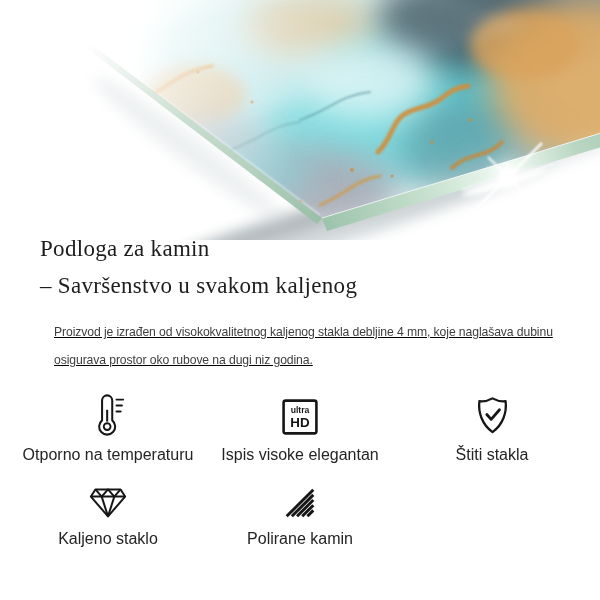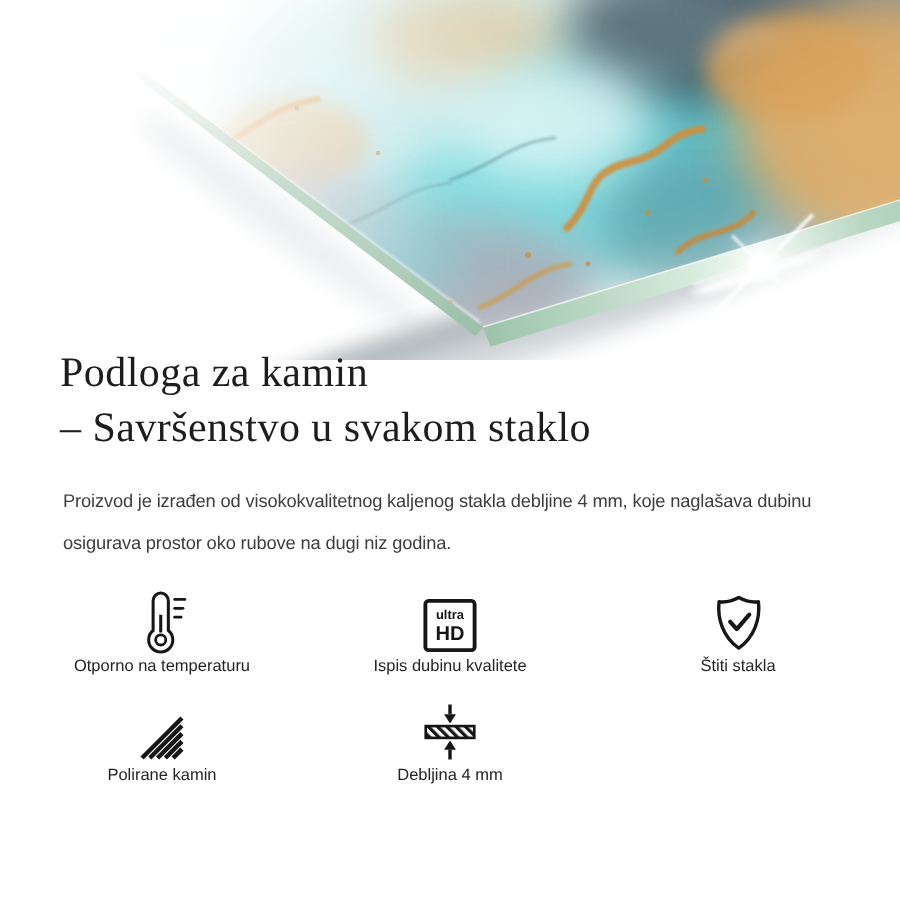--- a/index.html
+++ b/index.html
@@ -4,37 +4,37 @@
 <style>
   html,body{margin:0;padding:0;}
   body{
     width:600px;height:600px;overflow:hidden;background:#ffffff;
     font-family:"Liberation Sans",sans-serif;position:relative;
   }
   .hero{display:block;}
   .content{padding:0 40px;}
   .title{
     font-family:"Liberation Serif","DejaVu Serif",serif;
-    font-weight:400;font-size:28px;line-height:37px;letter-spacing:.3px;
-    color:#1d1d1d;margin:-10px 0 16px 0;
-  }
-  .desc{margin:2px;}
+    font-weight:400;font-size:23px;line-height:37px;letter-spacing:.3px;
+    color:#1d1d1d;margin:-10px 0 4px 0;
+  }
+  .desc{margin:14px;text-decoration:underline;}
   .desc .line{
     height:28px;line-height:28px;font-size:12.2px;letter-spacing:-0.1px;
     color:#3e3e3e;white-space:nowrap;
   }
   .features{
     display:grid;grid-template-columns:repeat(3,1fr);
     row-gap:10px;margin:12px 12px 0 12px;
   }
   .feature{display:flex;flex-direction:column;align-items:center;}
   .icon-box{height:48px;display:flex;align-items:flex-end;justify-content:center;}
   .feature .label{
-    margin-top:1px;height:14px;line-height:14px;
-    font-size:11px;color:#242424;text-align:right;
+    margin-top:12px;height:14px;line-height:14px;
+    font-size:16px;color:#242424;text-align:right;
   }
   .ic{stroke:#161616;fill:none;}
   .ic-txt{fill:#151515;font-family:"Liberation Sans",sans-serif;font-weight:bold;}
 </style>
 </head>
 <body>
 
 <svg class="hero" width="600" height="240" viewBox="0 0 600 240">
   <defs>
     <clipPath id="face">
@@ -131,21 +131,21 @@
     <line x1="488" y1="157" x2="528" y2="197" stroke="#ffffff" stroke-width="2" opacity="0.9" filter="url(#fT)"></line>
     <line x1="462" y1="190" x2="554" y2="164" stroke="#ffffff" stroke-width="1.5" opacity="0.8" filter="url(#fT)"></line>
     <circle cx="508" cy="177" r="10" fill="#ffffff" opacity="0.9" filter="url(#fS)"></circle>
     <circle cx="508" cy="177" r="3" fill="#ffffff"></circle>
   </g>
 </svg>
 
 <div class="content">
   <h1 class="title">
     <span>Podloga za kamin</span><br>
-    <span>– Savršenstvo u svakom staklo</span>
+    <span>– Savršenstvo u svakom kaljenog</span>
   </h1>
   <div class="desc">
     <div class="line">Proizvod je izrađen od visokokvalitetnog kaljenog stakla debljine 4 mm, koje naglašava dubinu</div>
     <div class="line">osigurava prostor oko rubove na dugi niz godina.</div>
   </div>
 </div>
 
 <div class="features">
 
   <div class="feature">
@@ -165,60 +165,56 @@
   </div>
 
   <div class="feature">
     <div class="icon-box">
       <svg width="38" height="38" viewBox="0 0 44 44">
         <rect class="ic" stroke-width="3" x="3" y="3" width="38" height="38" rx="2.5"></rect>
         <text class="ic-txt" x="22" y="17" font-size="10" text-anchor="middle">ultra</text>
         <text class="ic-txt" x="22" y="33.5" font-size="15.5" text-anchor="middle">HD</text>
       </svg>
     </div>
-    <div class="label">Ispis dubinu kvalitete</div>
+    <div class="label">Ispis visoke elegantan</div>
   </div>
 
   <div class="feature">
     <div class="icon-box">
       <svg width="39" height="42" viewBox="0 0 44 48">
         <path class="ic" stroke-width="2.6" stroke-linejoin="round" d="M22,5 C26.5,7.5 32,8.8 37,8.2 C38.5,21 34,35 22,43.5 C10,35 5.5,21 7,8.2 C12,8.8 17.5,7.5 22,5 Z"></path>
         <path class="ic" stroke-width="3.2" stroke-linecap="round" stroke-linejoin="round" d="M15.5,23.5 l5,5.5 l9.5,-11"></path>
       </svg>
     </div>
     <div class="label">Štiti stakla</div>
   </div>
 
+  <div class="feature">
+    <div class="icon-box">
+      <svg width="40" height="36" viewBox="0 0 44 40">
+        <g class="ic" stroke-width="2.2" stroke-linejoin="round">
+          <path d="M8,6 L36,6 L41,14 L22,36 L3,14 Z"></path>
+          <path d="M3,14 L41,14"></path>
+          <path d="M8,6 L15,14 L22,6 L29,14 L36,6"></path>
+          <path d="M15,14 L22,36 M29,14 L22,36"></path>
+        </g>
+      </svg>
+    </div>
+    <div class="label">Kaljeno staklo</div>
+  </div>
 
   <div class="feature">
     <div class="icon-box">
       <svg width="34" height="34" viewBox="0 0 46 46">
         <g stroke="#161616" stroke-width="4" stroke-linecap="butt">
           <line x1="5" y1="41" x2="41" y2="5"></line>
           <line x1="12" y1="41" x2="41" y2="12"></line>
           <line x1="19" y1="41" x2="41" y2="19"></line>
           <line x1="26" y1="41" x2="41" y2="26"></line>
           <line x1="33" y1="41" x2="41" y2="33"></line>
         </g>
       </svg>
     </div>
     <div class="label">Polirane kamin</div>
   </div>
 
-  <div class="feature">
-    <div class="icon-box">
-      <svg width="42" height="42" viewBox="0 0 48 48">
-        <defs>
-          <pattern id="hatch" width="5" height="5" patternUnits="userSpaceOnUse" patternTransform="rotate(-45)">
-            <rect width="2.5" height="5" fill="#151515"></rect>
-          </pattern>
-        </defs>
-        <rect x="5.5" y="19.5" width="37" height="9" fill="url(#hatch)" stroke="#151515" stroke-width="2"></rect>
-        <line x1="24" y1="3" x2="24" y2="10.5" stroke="#151515" stroke-width="2.6"></line>
-        <polygon points="24,17.5 19.5,10.5 28.5,10.5" fill="#151515"></polygon>
-        <line x1="24" y1="45" x2="24" y2="37.5" stroke="#151515" stroke-width="2.6"></line>
-        <polygon points="24,30.5 19.5,37.5 28.5,37.5" fill="#151515"></polygon>
-      </svg>
-    </div>
-    <div class="label">Debljina 4 mm</div>
-  </div>
 
 </div>
 
 </body></html>

